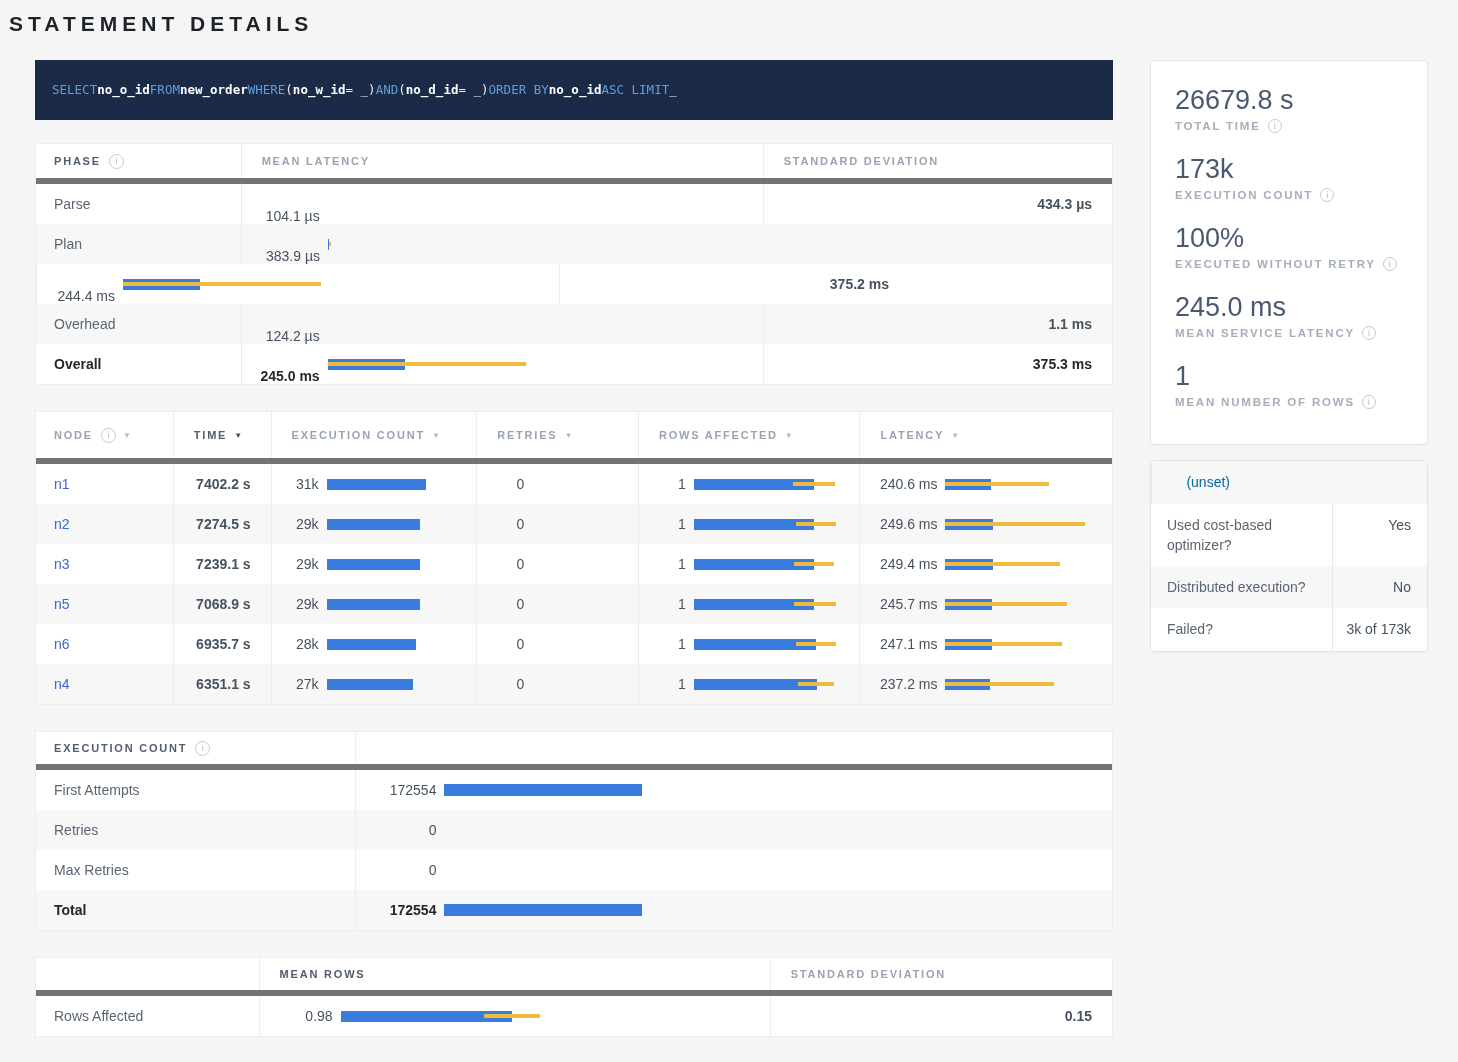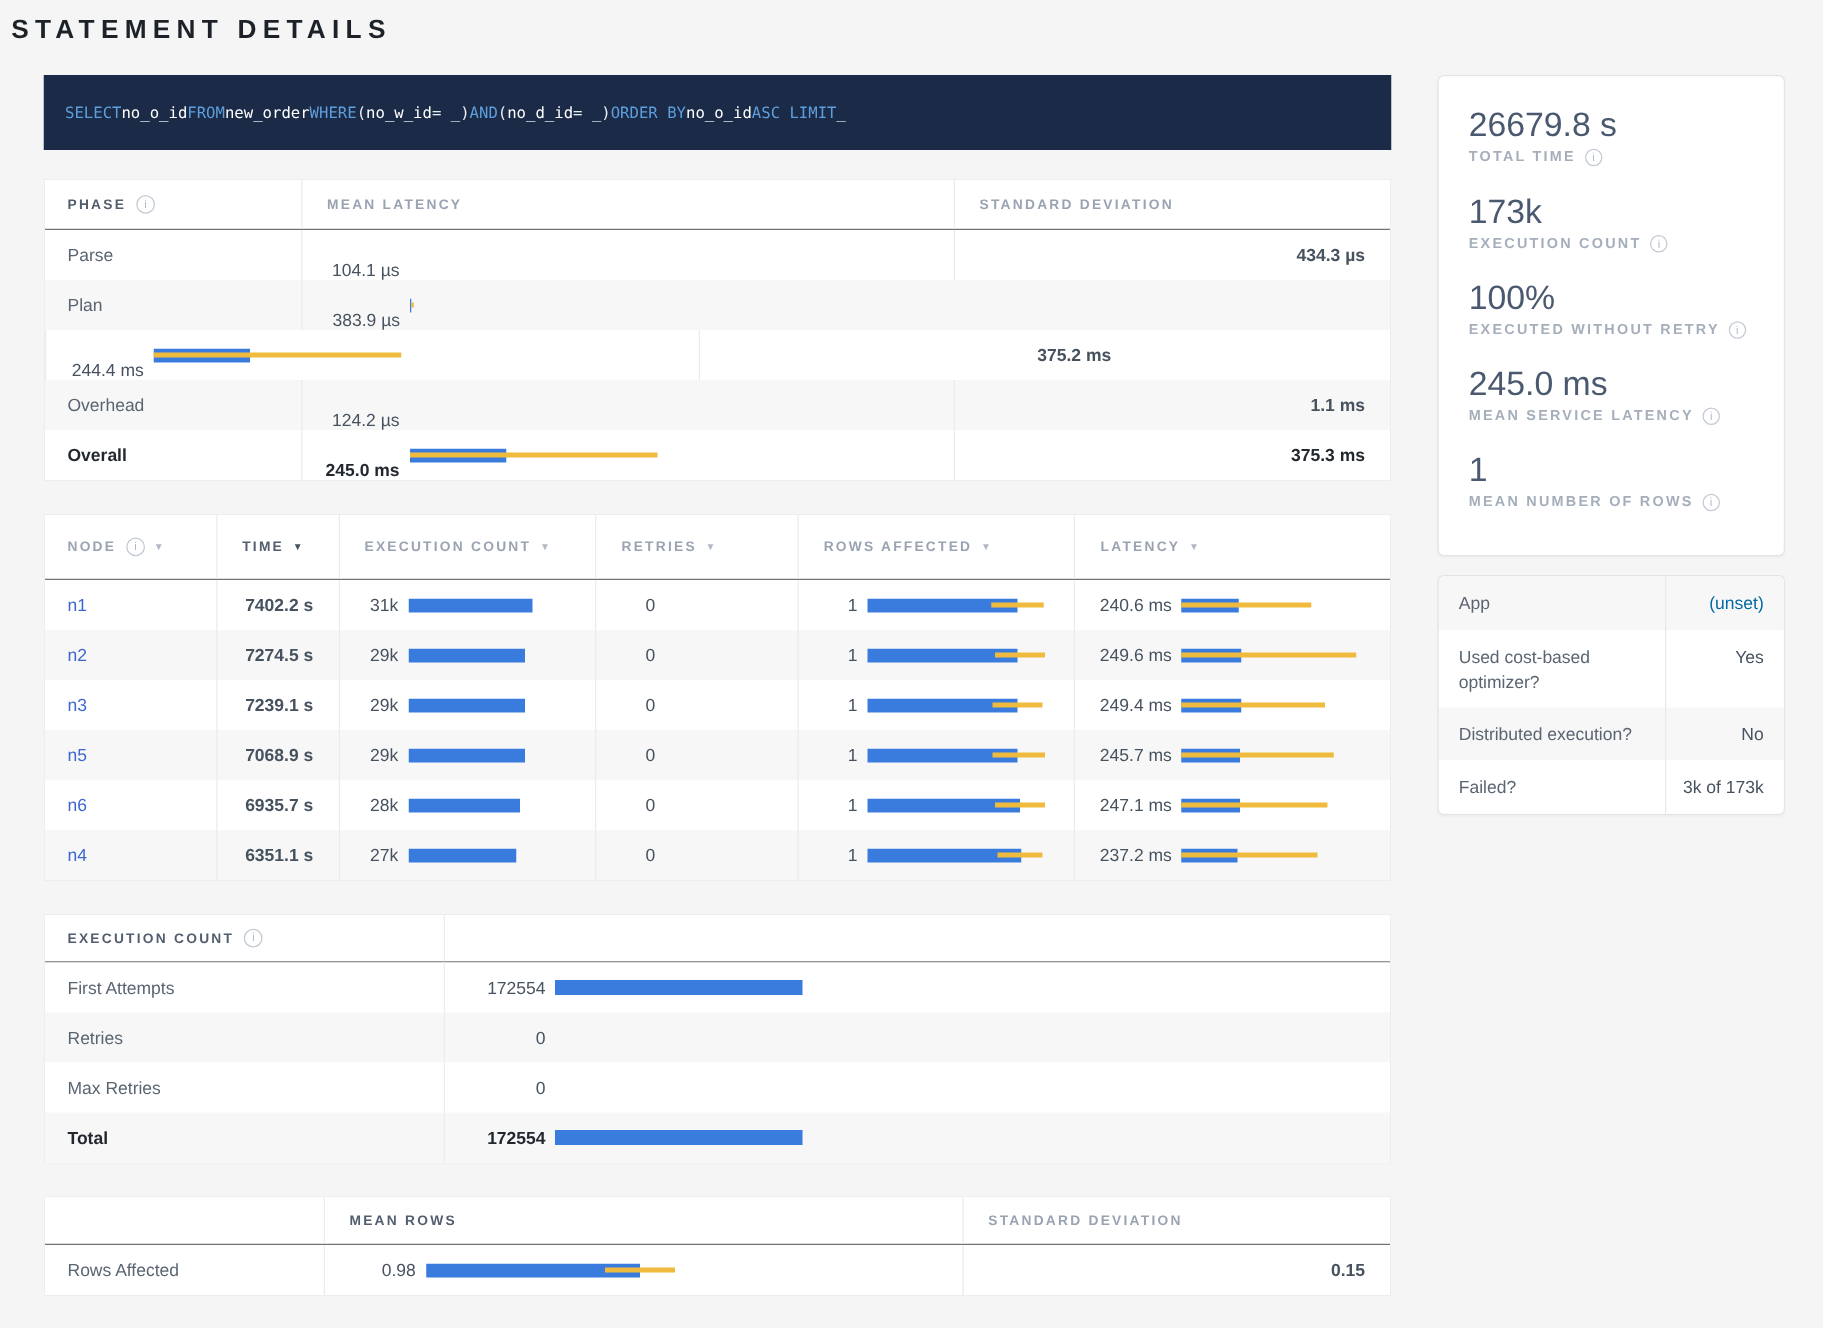--- a/index.html
+++ b/index.html
@@ -17,29 +17,29 @@
   .side{ width:278px; margin-left:37px; }
 
   
   .sql-box{
     background:var(--sql-bg); height:60px; display:flex; align-items:center;
     padding:0 17px; margin-bottom:23px;
     font-family:"DejaVu Sans Mono", monospace; font-size:12.5px; line-height:1.4;
     white-space:nowrap; overflow:hidden;
   }
   .sql-box .kw{ color:#5E9EDC; }
-  .sql-box .id{ color:#FFFFFF; font-weight:400; }
+  .sql-box .id{ color:#FFFFFF; font-weight:700; }
   .sql-box .pl{ color:#E8EDF4; }
 
   
   .tbl{ background:#fff; border:1px solid #EDEDEF; margin-bottom:26px; }
   .tr{ display:flex; min-height:40px; align-items:stretch; }
   .tr:nth-child(odd){ background:#F7F7F8; }
   .tr:nth-child(even){ background:#FFFFFF; }
-  .thead{ display:flex; background:#fff !important; border-bottom:1px solid #737373;justify-content:flex-end; }
+  .thead{ display:flex; background:#fff !important; border-bottom:6px solid #737373;justify-content:flex-end; }
   .th{
     font-size:11px; font-weight:700; letter-spacing:1.8px; color:#9AA3B1;
     display:flex; align-items:center; padding-left:20px;
   }
   .th.first{ padding-left:18px; }
   .th.hdr-dark, .th .hdr-dark{ color:#525D6E; }
   .td{ display:flex; align-items:center; font-size:14px; color:#47525F; }
   .td.label{ padding-left:18px; color:#5A6572; }
   .td.num{ justify-content:flex-end; padding-right:20px;font-weight:bold; }
   .col-divider{ border-left:1px solid #ECECEE; }
@@ -599,21 +599,20 @@
           <div class="stat-value">1</div>
           <div class="stat-label">
               <span>MEAN NUMBER OF ROWS</span>
               <span class="info-icon">i</span>
             </div>
         </div>
       </div>
 
       <div class="card props">
         <div class="prop-row">
-          <div class="prop-label">App</div>
           <div class="prop-value unset">(unset)</div>
         </div>
         <div class="prop-row">
           <div class="prop-label">Used cost-based optimizer?</div>
           <div class="prop-value">Yes</div>
         </div>
         <div class="prop-row">
           <div class="prop-label">Distributed execution?</div>
           <div class="prop-value">No</div>
         </div>

